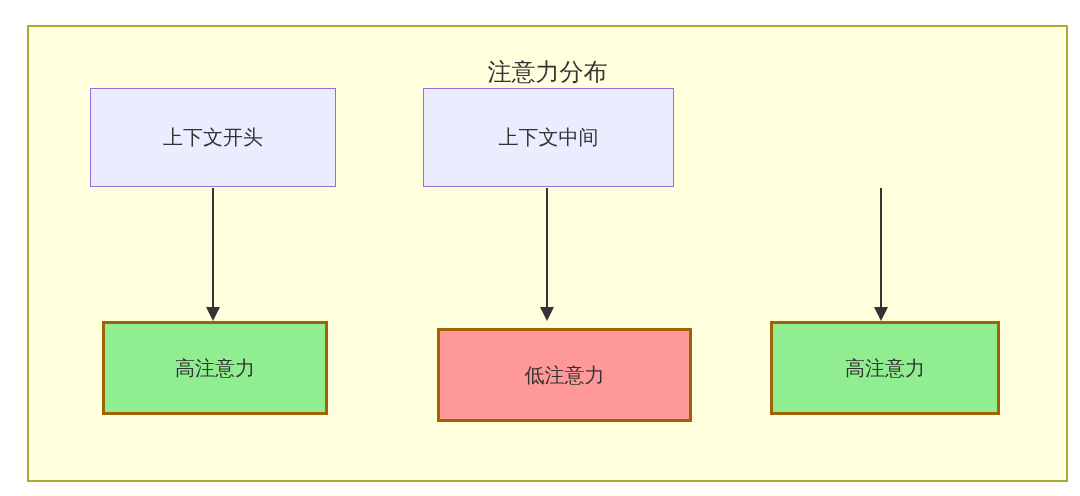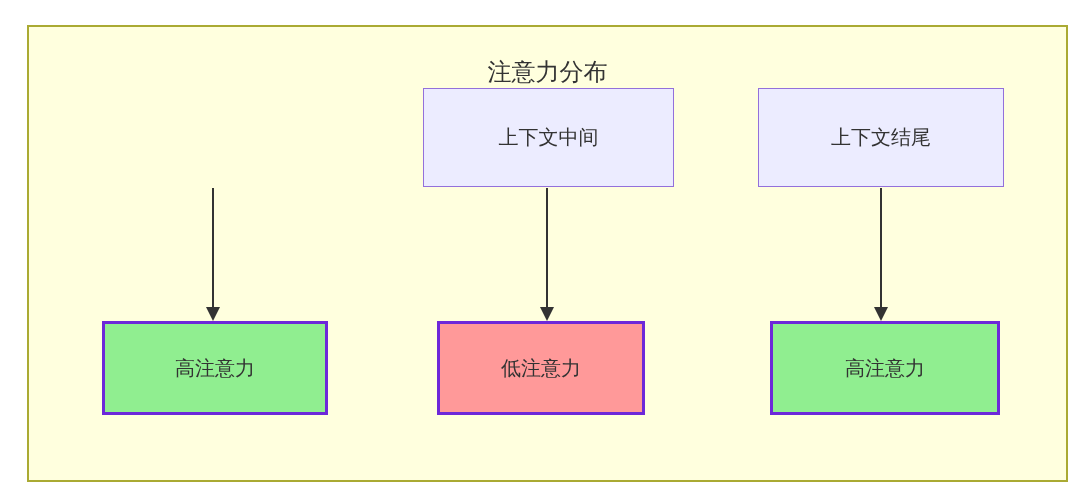--- a/index.html
+++ b/index.html
@@ -40,31 +40,31 @@
     box-sizing: border-box;
     font-size: 20px;
     color: #333333;
     text-align: center;
   }
   .node-top {
     background: #ececff;
     border: 1px solid #9370db;
   }
   .node-result {
-    border: 3px solid #6d28d9;
+    border: 3px solid #a16207;
   }
   .fill-high { background: #90ee90; }
   .fill-low  { background: #ff9999; }
 
   #node-a { left: 90px;  top: 88px; width: 246px; height: 99px; }
   #node-b { left: 423px; top: 88px; width: 251px; height: 99px; }
   #node-c { left: 758px; top: 88px; width: 246px; height: 99px; }
 
   #node-d { left: 102px; top: 321px; width: 226px; height: 94px; }
-  #node-e { left: 437px; top: 321px; width: 208px; height: 94px; }
+  #node-e { left: 437px; top: 328px; width: 255px; height: 94px; }
   #node-f { left: 770px; top: 321px; width: 230px; height: 94px; }
 
   .edges-layer {
     position: absolute;
     left: 0; top: 0;
     width: 1080px;
     height: 496px;
     pointer-events: none;
   }
 </style>
@@ -85,24 +85,24 @@
     <g>
       <line x1="547" y1="188" x2="547" y2="309" stroke="#333333" stroke-width="2"></line>
       <polygon points="540,307 554,307 547,321" fill="#333333"></polygon>
     </g>
     <g>
       <line x1="881" y1="188" x2="881" y2="309" stroke="#333333" stroke-width="2"></line>
       <polygon points="874,307 888,307 881,321" fill="#333333"></polygon>
     </g>
   </svg>
 
+  <div class="node node-top" id="node-a">上下文开头</div>
 
   <div class="node node-top" id="node-b">上下文中间</div>
 
-  <div class="node node-top" id="node-c">上下文结尾</div>
 
   <div class="node node-result fill-high" id="node-d">高注意力</div>
 
   <div class="node node-result fill-low" id="node-e">低注意力</div>
 
   <div class="node node-result fill-high" id="node-f">高注意力</div>
 
 </div>
 
 </body></html>

